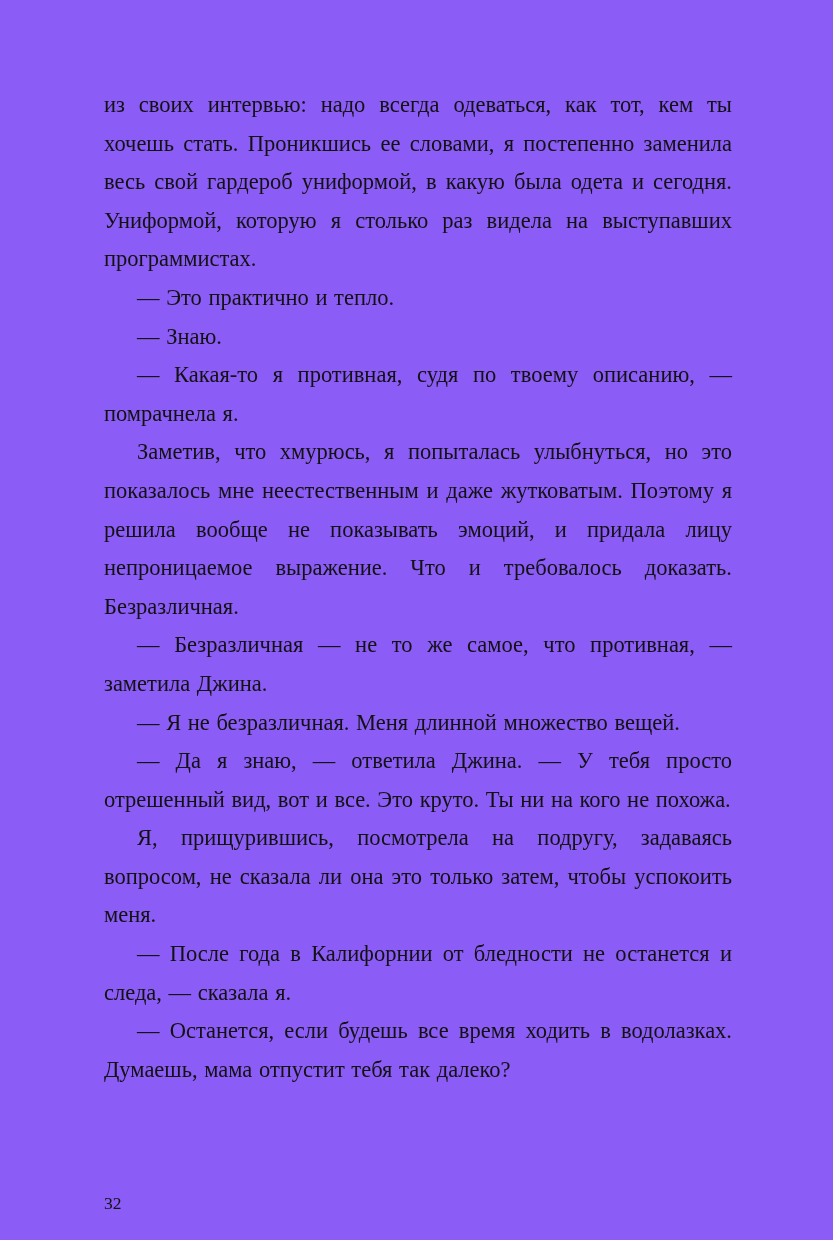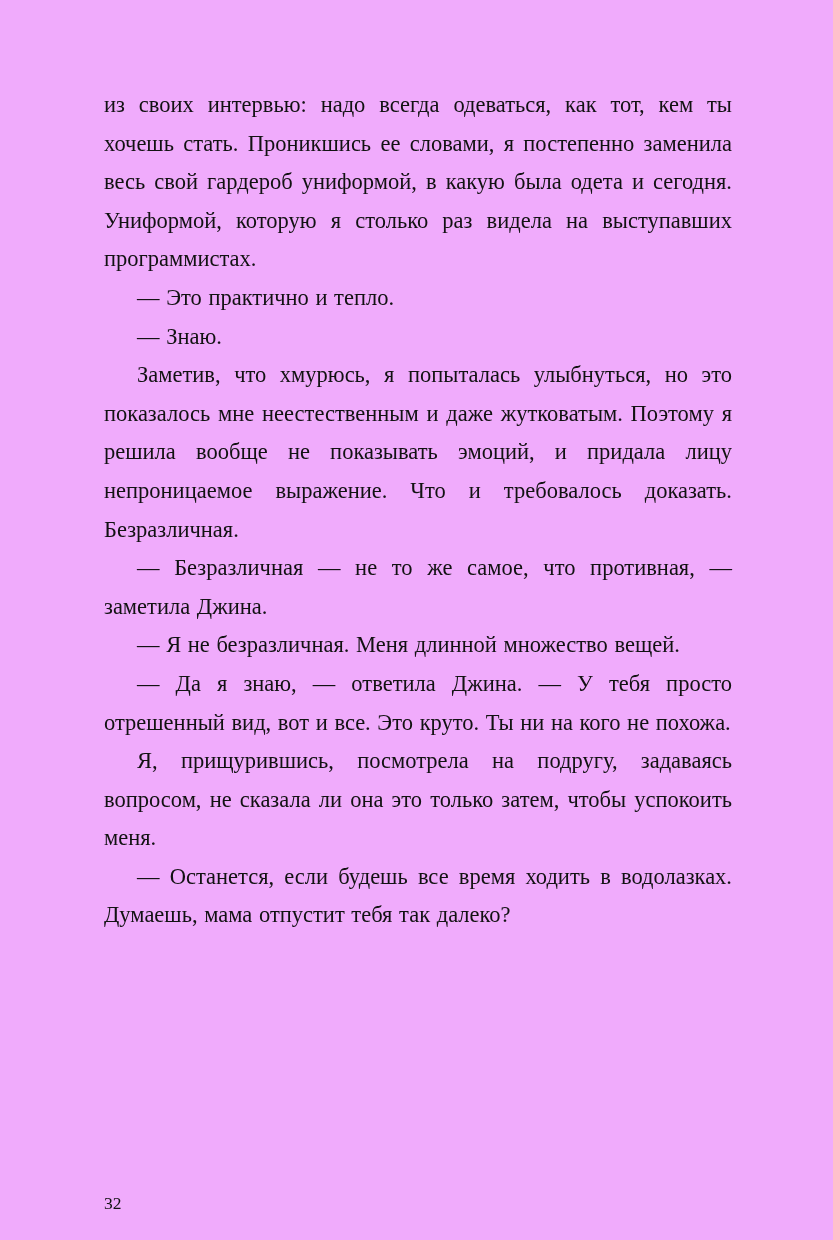--- a/index.html
+++ b/index.html
@@ -4,21 +4,21 @@
 <style>
   html, body {
     margin: 0;
     padding: 0;
     background: #ffffff;
   }
   .page {
     position: relative;
     width: 833px;
     height: 1240px;
-    background: #f0abfc;
+    background: #8b5cf6;
     overflow: hidden;
     font-family: "Liberation Serif", "DejaVu Serif", serif;
     color: #121212;
   }
   .text-block {
     position: absolute;
     top: 86px;
     left: 104px;
     width: 628px;
   }
@@ -46,21 +46,23 @@
   }
 </style>
 </head>
 <body>
 
 <div class="page">
   <div class="text-block" id="text-block">
       <p class="para no-indent" lang="ru">из своих интервью: надо всегда одеваться, как тот, кем ты хочешь стать. Проникшись ее словами, я постепенно заменила весь свой гардероб униформой, в какую была одета и сегодня. Униформой, которую я столько раз видела на выступавших программистах.</p>
       <p class="para" lang="ru">— Это практично и тепло.</p>
       <p class="para" lang="ru">— Знаю.</p>
+      <p class="para" lang="ru">— Какая-то я противная, судя по твоему описанию, — помрачнела я.</p>
       <p class="para" lang="ru">Заметив, что хмурюсь, я попыталась улыбнуться, но это показалось мне неестественным и даже жутковатым. Поэтому я решила вообще не показывать эмоций, и придала лицу непроницаемое выражение. Что и требовалось доказать. Безразличная.</p>
       <p class="para" lang="ru">— Безразличная — не то же самое, что противная, — заметила Джина.</p>
       <p class="para" lang="ru">— Я не безразличная. Меня длинной множество вещей.</p>
       <p class="para" lang="ru">— Да я знаю, — ответила Джина. — У тебя просто отрешенный вид, вот и все. Это круто. Ты ни на кого не похожа.</p>
       <p class="para" lang="ru">Я, прищурившись, посмотрела на подругу, задаваясь вопросом, не сказала ли она это только затем, чтобы успокоить меня.</p>
+      <p class="para" lang="ru">— После года в Калифорнии от бледности не останется и следа, — сказала я.</p>
       <p class="para" lang="ru">— Останется, если будешь все время ходить в водолазках. Думаешь, мама отпустит тебя так далеко?</p>
     </div>
   <div class="page-number">32</div>
 </div>
 
 </body></html>

